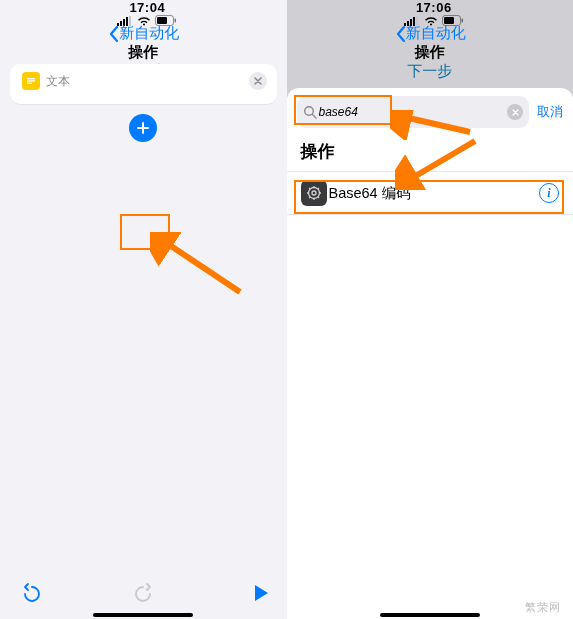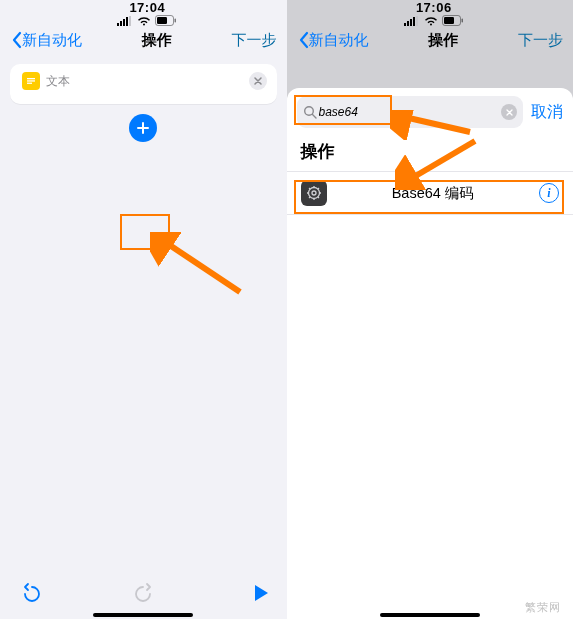--- a/index.html
+++ b/index.html
@@ -9,21 +9,21 @@
   .phone.left { background: #f2f2f7; }
   .phone.right { background: #d0d0d4; }
 
   
   .statusbar { height: 24px; display: flex; align-items: center; justify-content: space-between; padding: 0 14px 0 22px; color: #000; font-weight: 600; font-size: 13px; flex-direction: column; }
   .sb-left { letter-spacing: .5px; }
   .sb-right { display: flex; align-items: center; gap: 4px; }
   .sb-right svg { display: block; }
 
   
-  .navhead { height: 32px; display: flex; align-items: center; justify-content: space-between; padding: 0 10px; background: transparent; }
+  .navhead { height: 32px; display: flex; align-items: center; justify-content: space-between; padding: 0 10px; background: transparent; flex-direction: column; }
   .nav-left { display: flex; align-items: center; color: #007aff; font-size: 15px; gap: 0; }
   .nav-left svg { margin-right: -2px; }
   .nav-title { color: #000; font-weight: 600; font-size: 15px; }
   .nav-right { color: #0369a1; font-size: 15px; }
 
   
   .card { margin: 8px 10px 0 10px; background: #fff; border-radius: 10px; padding: 8px 12px 10px 12px; position: relative; box-shadow: 0 1px 0 rgba(0,0,0,.05); }
   .card-head { display: flex; align-items: flex-end; gap: 6px; margin-bottom: 4px; }
   .text-icon { width: 18px; height: 18px; background: #ffcc00; border-radius: 4px; display: flex; align-items: center; justify-content: center; }
   .card-head-label { color: #8a8a8e; font-size: 12px; }
@@ -42,24 +42,24 @@
   .toolbar { position: absolute; left: 0; right: 0; bottom: 4px; height: 40px; display: flex; align-items: center; justify-content: space-between; padding: 0 18px; }
   .toolbar .center { color: #c7c7cc; }
   .homebar { position: absolute; left: 50%; bottom: 2px; transform: translateX(-50%); width: 100px; height: 4px; background: #000; border-radius: 4px; }
 
   
   .sheet { position: absolute; left: 0; right: 0; top: 88px; bottom: 0; background: #fff; border-top-left-radius: 12px; border-top-right-radius: 12px; }
   .sheet-search-row { display: flex; align-items: center; padding: 8px 10px 6px 10px; gap: 8px; }
   .sheet-search { flex: 1; background: #eeeef2; border-radius: 9px; height: 32px; display: flex; align-items: center; padding: 0 6px; }
   .sheet-search input { flex: 1; border: none; outline: none; background: transparent; font-size: 12px; color: #000; padding: 0 2px; font-style: italic; }
   .sheet-search .clear { width: 16px; height: 16px; border-radius: 8px; background: #c7c7cc; display: flex; align-items: center; justify-content: center; }
-  .sheet-cancel { color: #007aff; font-size: 16px; }
+  .sheet-cancel { color: #007aff; font-size: 13px; }
   .sheet-title { padding: 6px 14px 8px 14px; font-weight: 700; font-size: 17px; color: #000; }
   .divider { height: 1px; background: #e5e5ea; }
-  .result-row { display: flex; align-items: center; padding: 8px 14px; gap: 2px; text-align: center; }
+  .result-row { display: flex; align-items: center; padding: 8px 14px; gap: 2px; }
   .app-icon { width: 26px; height: 26px; border-radius: 6px; background: #3a3a3c; display: flex; align-items: center; justify-content: center; }
   .result-label { flex: 1; color: #000; font-size: 14.5px; }
   .info-btn { width: 20px; height: 20px; border: 1.5px solid #007aff; border-radius: 10px; display: flex; align-items: center; justify-content: center; color: #007aff; font-family: Georgia, serif; font-style: italic; font-size: 12px; font-weight: 700; }
 
   
   .hbox { position: absolute; border: 2.5px solid #ff7b00; pointer-events: none; }
   .arrow { position: absolute; pointer-events: none; }
 
   .watermark { position: absolute; right: 12px; bottom: 4px; font-size: 11px; color: #bfbfbf; letter-spacing: 1px; }
 

